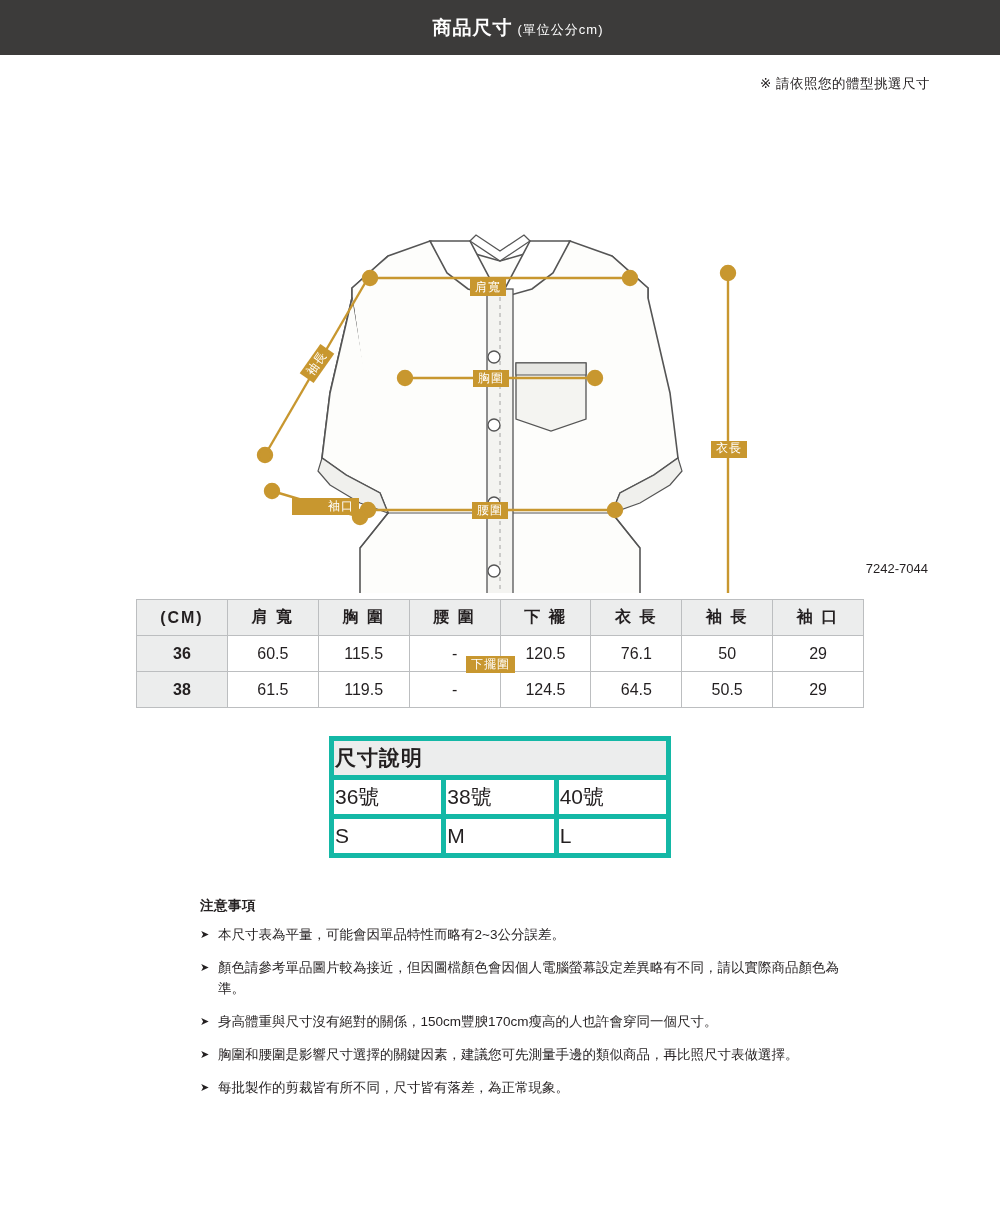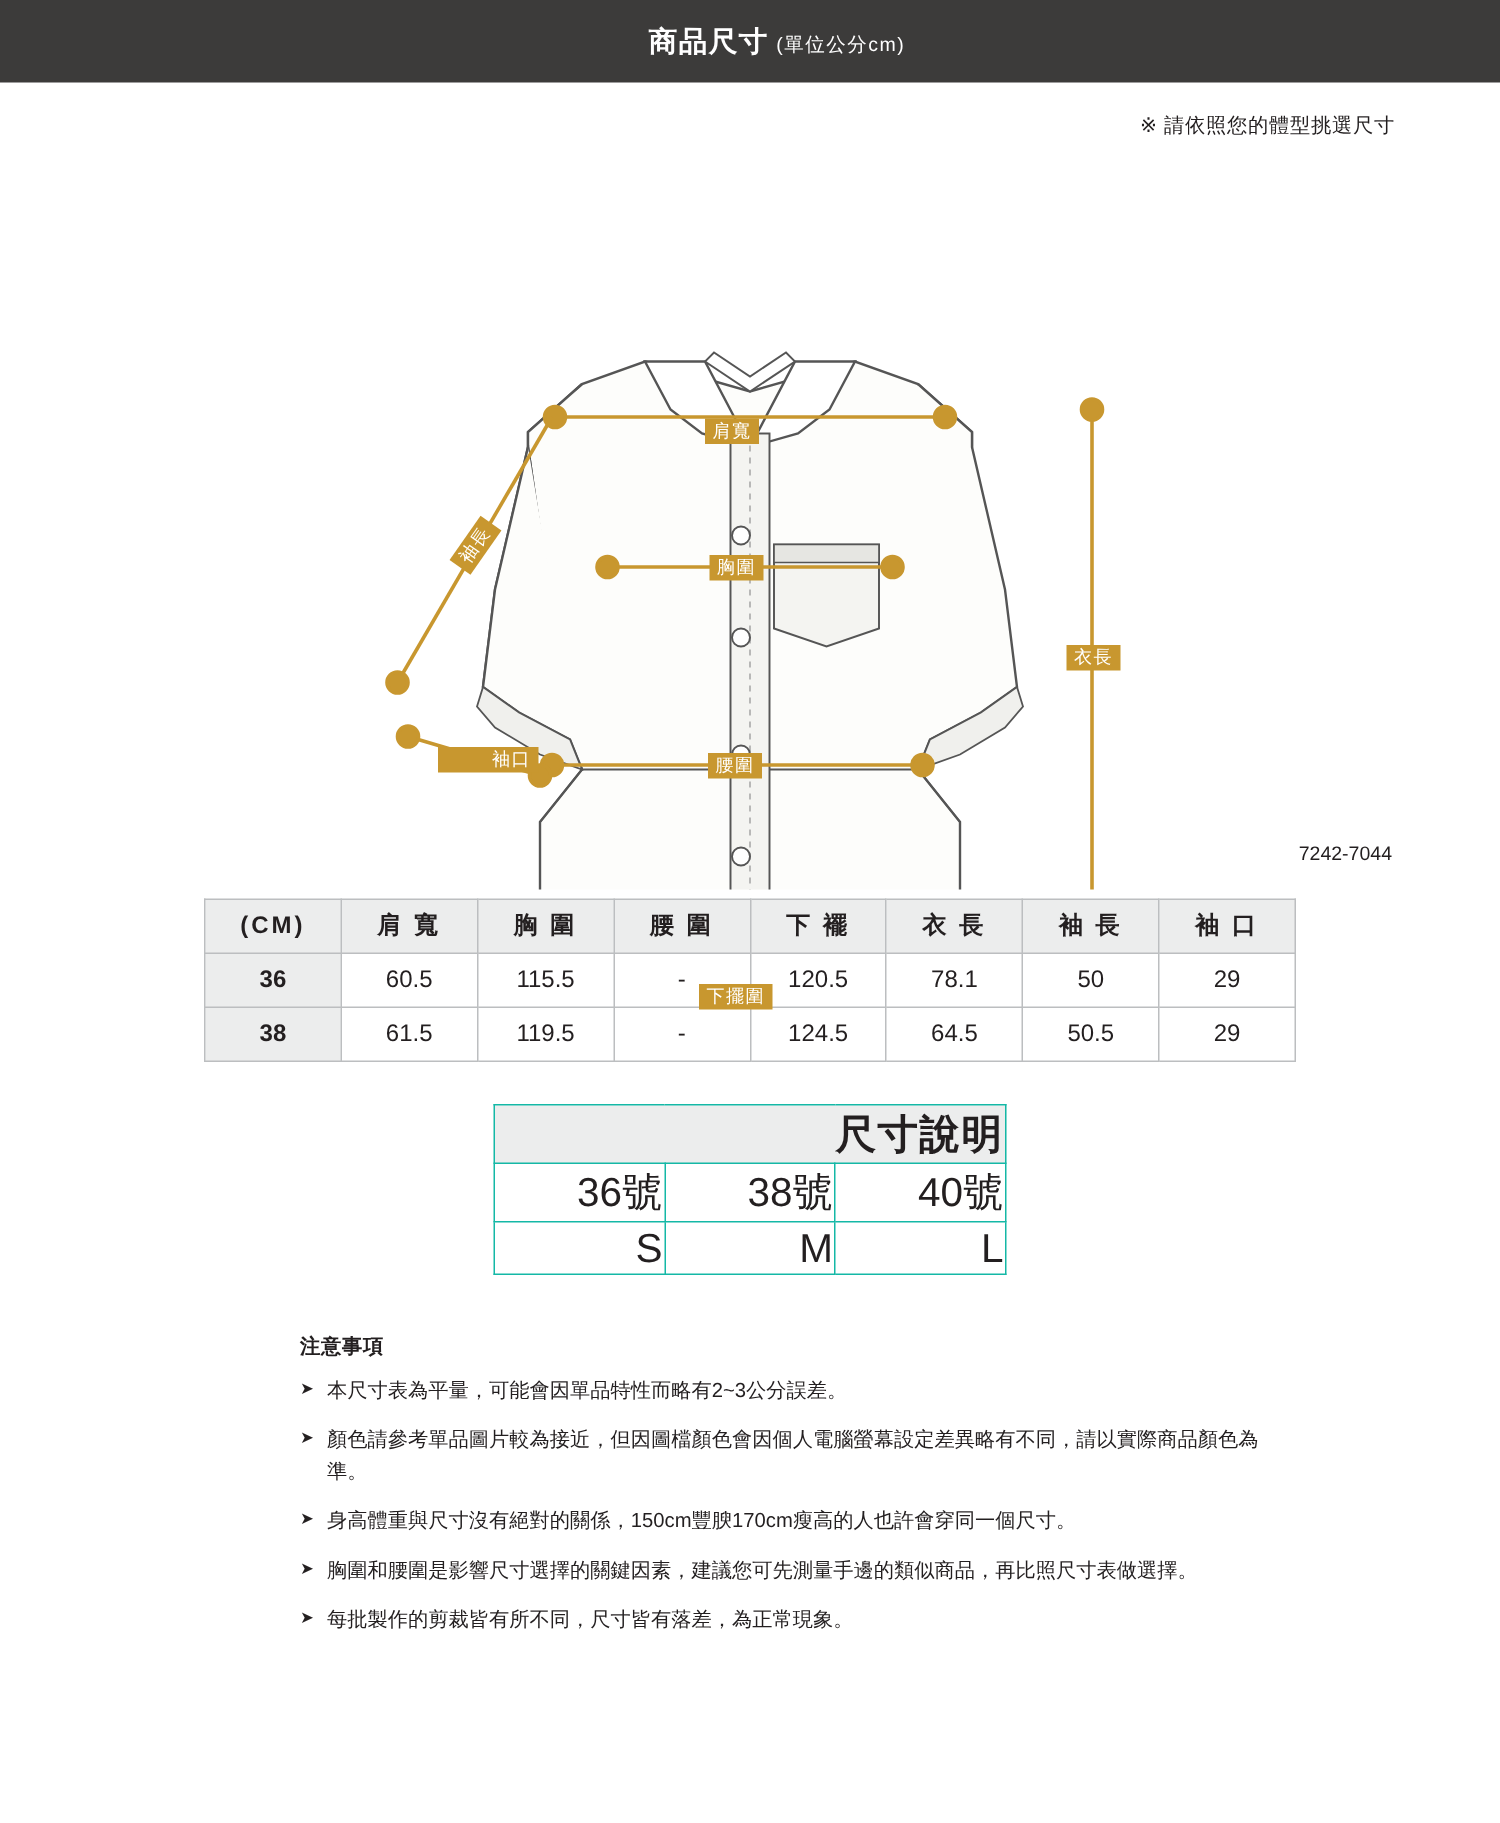--- a/index.html
+++ b/index.html
@@ -118,23 +118,23 @@
     justify-content: center;
     margin-top: 28px;
   }
   table.legend-table {
     border-collapse: collapse;
     table-layout: fixed;
     width: 342px;
   }
   table.legend-table td,
   table.legend-table th {
-    border: 1px solid #14b8a6;
-    text-align: right;
-    font-size: 27px;
+    border: 5px solid #14b8a6;
+    text-align: left;
+    font-size: 21px;
     height: 32px;
     color: #231f20;
     font-weight: normal;
   }
   table.legend-table .legend-title {
     background: #eceded;
     font-weight: bold;
     letter-spacing: 1px;
   }
 
@@ -238,21 +238,21 @@
       <line x1="272" y1="398" x2="360" y2="424"></line>
       <circle cx="272" cy="398" r="7"></circle>
         <circle cx="360" cy="424" r="7"></circle>
     </g>
   </svg>
 
   <div class="dim-label" style="left:470px; top:186px;">肩寬</div>
   <div class="dim-label" style="left:473px; top:277px;">胸圍</div>
   <div class="dim-label" style="left:472px; top:409px;">腰圍</div>
   <div class="dim-label" style="left:466px; top:563px;">下擺圍</div>
-  <div class="dim-label" style="left:711px; top:337px;">衣長</div>
+  <div class="dim-label" style="left:711px; top:348px;font-family:Liberation Mono, monospace;">衣長</div>
   <div class="dim-label rot" style="left:299px; top:262px;">袖長</div>
   <div class="dim-label" style="left:292px; top:405px;padding-left:36px;">袖口</div>
 
   <div class="code-label">7242-7044</div>
 </div>
 
 <div class="size-table-wrap">
   <table class="size-table">
     <thead>
       <tr>
@@ -266,21 +266,21 @@
         <th>袖 口</th>
       </tr>
     </thead>
     <tbody>
       <tr>
         <td class="rowhead">36</td>
         <td>60.5</td>
         <td>115.5</td>
         <td>-</td>
         <td>120.5</td>
-        <td>78.1</td>
+        <td>76.1</td>
         <td>50</td>
         <td>29</td>
       </tr>
       <tr>
         <td class="rowhead">38</td>
         <td>61.5</td>
         <td>119.5</td>
         <td>-</td>
         <td>124.5</td>
         <td>64.5</td>

